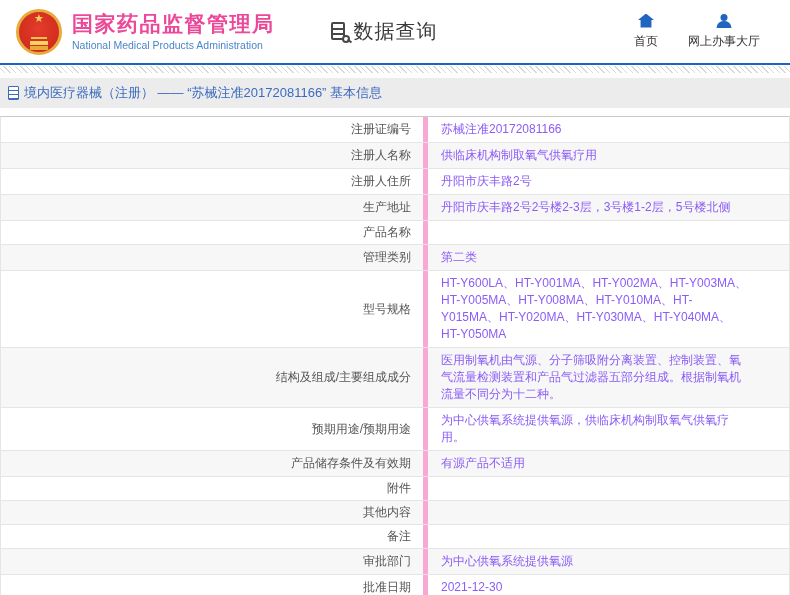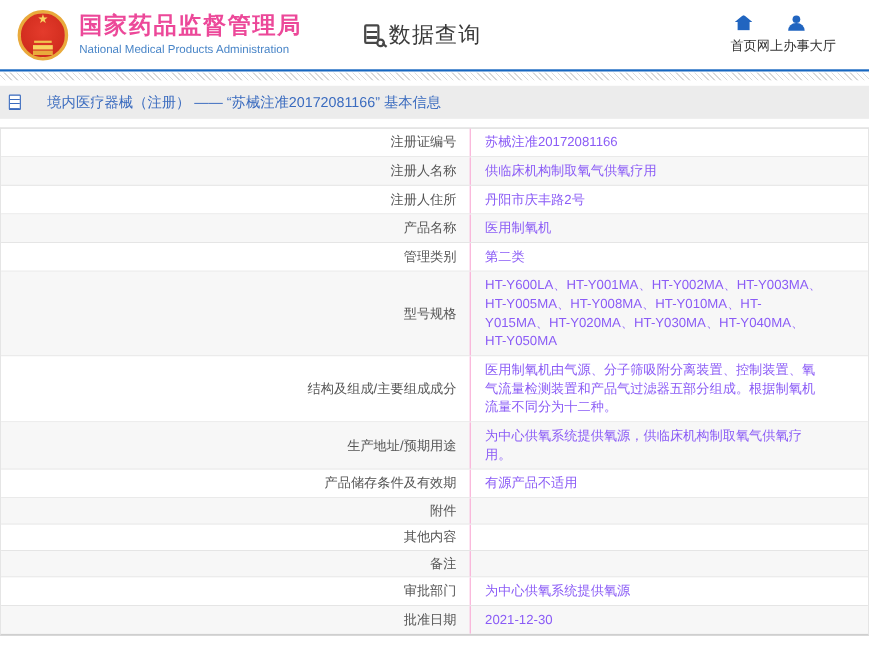--- a/index.html
+++ b/index.html
@@ -25,51 +25,51 @@
   .docsearch-icon .doc { position:absolute; left:0; top:0; width:14px; height:18px;
     border:2px solid #474747; border-radius:2px;
     background:linear-gradient(#fff 4px, #474747 4px, #474747 6px, #fff 6px, #fff 9px, #474747 9px, #474747 11px, #fff 11px);
     background-clip:padding-box; }
   .docsearch-icon .lens { position:absolute; right:-2px; bottom:-1px; width:8px; height:8px;
     border:2px solid #474747; border-radius:50%; background:#fff; }
   .docsearch-icon .lens::after { content:''; position:absolute; width:5px; height:2px; background:#474747;
     right:-4px; bottom:-1px; transform:rotate(38deg); }
   .data-query-label { font-size:20px; color:#3a3a3a; letter-spacing:1px; }
 
-  .header-nav { margin-left:auto; display:flex; padding-right:14px; }
+  .header-nav { margin-left:auto; display:flex; gap:30px; padding-right:14px; }
   .nav-item { display:flex; flex-direction:column; align-items:center; cursor:pointer; }
   .home-icon { width:16px; height:14px; background:#2165c0; margin-bottom:5px;
     clip-path:polygon(50% 0, 100% 46%, 84% 46%, 84% 100%, 16% 100%, 16% 46%, 0 46%); }
   .user-icon { width:16px; height:14px; position:relative; margin-bottom:5px; }
   .user-icon::before { content:''; position:absolute; top:0; left:50%; transform:translateX(-50%);
     width:7px; height:7px; border-radius:50%; background:#2165c0; }
   .user-icon::after { content:''; position:absolute; bottom:0; left:50%; transform:translateX(-50%);
     width:15px; height:7px; border-radius:8px 8px 0 0; background:#2165c0; }
   .nav-label { font-size:12px; color:#333; }
 
   
   .divider-blue { height:2px; background:#1767c0; }
   .divider-hatch { height:7px; margin-top:1px;
     background:repeating-linear-gradient(45deg, #ffffff 0 3px, #d9d9d9 3px 4px); }
 
   
   .breadcrumb-bar { height:30px; background:#ececec; margin-top:5px;
     display:flex; align-items:center; padding:0 8px; }
   .bc-doc-icon { width:11px; height:14px; border:1px solid #3a6bbf; border-radius:1px; margin-right:5px;
     background:linear-gradient(#fff 3px, #3a6bbf 3px, #3a6bbf 4px, #fff 4px, #fff 7px, #3a6bbf 7px, #3a6bbf 8px, #fff 8px, #fff 11px, #3a6bbf 11px, #3a6bbf 12px, #fff 12px); }
-  .bc-title { font-size:13px; color:#3a6bbf;margin-left:19px; }
+  .bc-title { font-size:13px; color:#3a6bbf; }
 
   
   .info-table { margin-top:8px; border-top:1px solid #c9c9c9; border-bottom:2px solid #cfcfcf;
     border-left:1px solid #e5e5e5; border-right:1px solid #e5e5e5; }
   .row { display:flex; border-bottom:1px solid #e5e5e5; background:#fff; }
   .row:nth-child(even) { background:#f7f7f7; }
   .row:last-child { border-bottom:none; }
   .cell-label { width:427px; flex:0 0 427px; display:flex; align-items:center; justify-content:flex-end;
-    padding:4px 12px 4px 6px; border-right:1px solid #f9a8d4;
+    padding:4px 12px 4px 6px; border-right:5px solid #f9a8d4;
     font-size:12px; color:#555; line-height:15px; min-height:22px; text-align:right; }
   .cell-value { flex:1; display:flex; align-items:center; padding:4px 40px 4px 13px;
     font-size:12px; color:#8b5cf6; line-height:17px; min-height:22px; }
 </style>
 </head>
 <body>
 
 <div class="header">
   <div class="emblem">
     <span class="emblem-star">★</span>
@@ -120,23 +120,28 @@
       <div class="cell-value">供临床机构制取氧气供氧疗用</div>
     </div>
     <div class="row">
       <div class="cell-label">
         <span>注册人住所</span>
       </div>
       <div class="cell-value">丹阳市庆丰路2号</div>
     </div>
     <div class="row">
       <div class="cell-label">
+        <span>生产地址</span>
+      </div>
+      <div class="cell-value">丹阳市庆丰路2号2号楼2-3层，3号楼1-2层，5号楼北侧</div>
+    </div>
+    <div class="row">
+      <div class="cell-label">
         <span>产品名称</span>
       </div>
-      <div class="cell-value">医用制氧机</div>
     </div>
     <div class="row">
       <div class="cell-label">
         <span>管理类别</span>
       </div>
       <div class="cell-value">第二类</div>
     </div>
     <div class="row">
       <div class="cell-label">
         <span>型号规格</span>
@@ -144,21 +149,21 @@
       <div class="cell-value">HT-Y600LA、HT-Y001MA、HT-Y002MA、HT-Y003MA、HT-Y005MA、HT-Y008MA、HT-Y010MA、HT-Y015MA、HT-Y020MA、HT-Y030MA、HT-Y040MA、HT-Y050MA</div>
     </div>
     <div class="row">
       <div class="cell-label">
         <span>结构及组成/主要组成成分</span>
       </div>
       <div class="cell-value">医用制氧机由气源、分子筛吸附分离装置、控制装置、氧气流量检测装置和产品气过滤器五部分组成。根据制氧机流量不同分为十二种。</div>
     </div>
     <div class="row">
       <div class="cell-label">
-        <span>生产地址/预期用途</span>
+        <span>预期用途/预期用途</span>
       </div>
       <div class="cell-value">为中心供氧系统提供氧源，供临床机构制取氧气供氧疗用。</div>
     </div>
     <div class="row">
       <div class="cell-label">
         <span>产品储存条件及有效期</span>
       </div>
       <div class="cell-value">有源产品不适用</div>
     </div>
     <div class="row">

